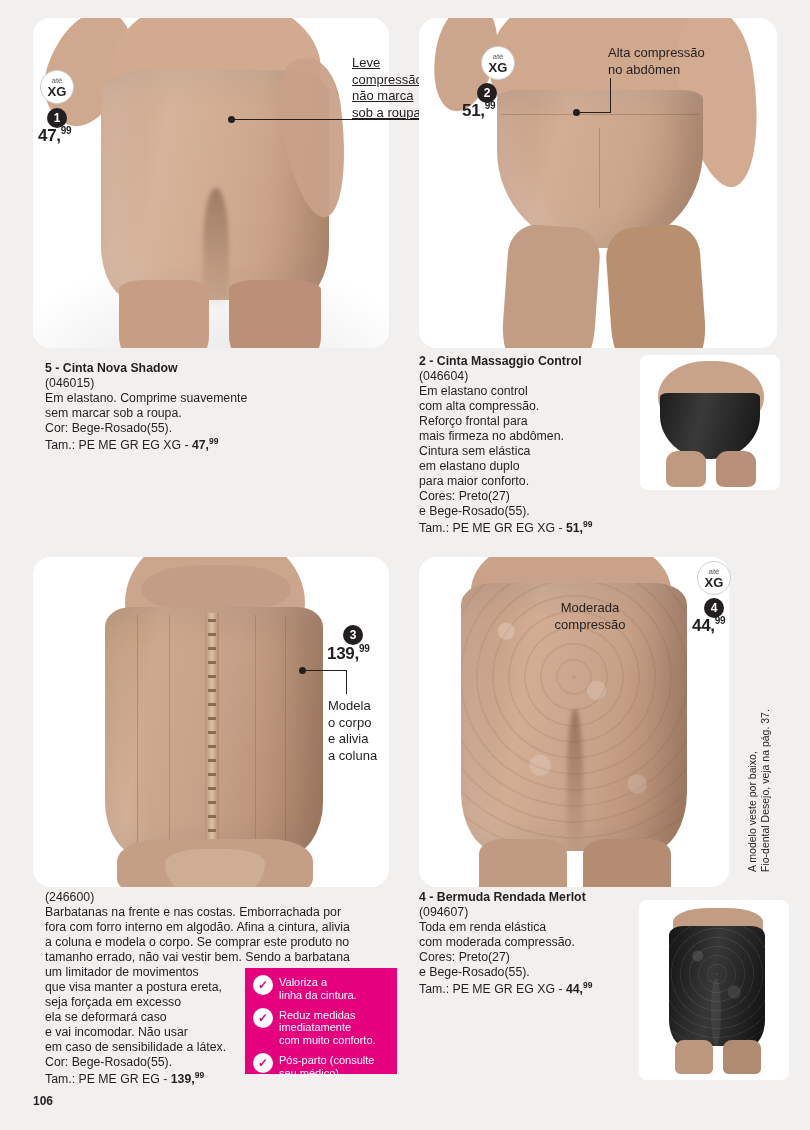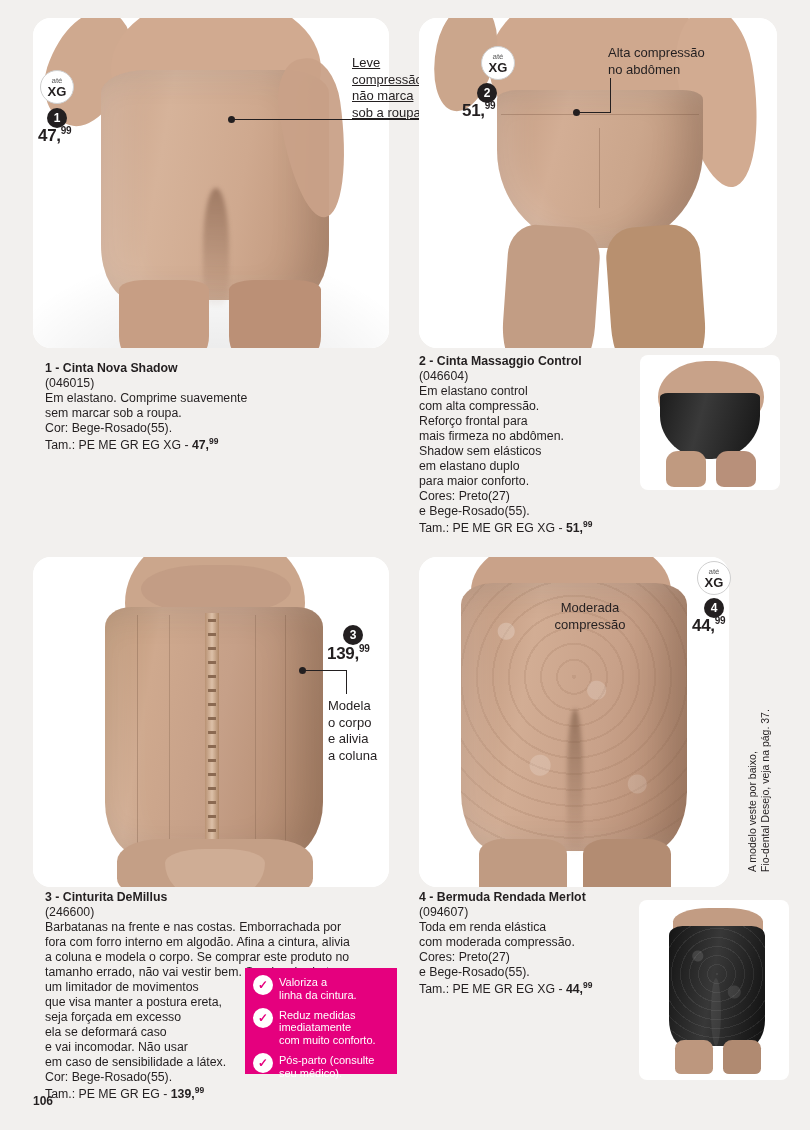--- a/index.html
+++ b/index.html
@@ -215,21 +215,21 @@
   </div>
 
   <div class="callout" style="left:352px; top:55px; width:82px; white-space:pre-line;text-decoration:underline;">Leve
 compressão
 não marca
 sob a roupa</div>
   <div class="leader" style="left:232px; top:119px; width:190px; height:1px;"></div>
   <div class="dot" style="left:228px; top:116px;"></div>
 
   <div class="desc" style="left:45px; top:361px; width:330px;">
-    <span class="title">1 - Cinta Nova Shadow</span>
+    <span class="title">5 - Cinta Nova Shadow</span>
     <span class="line">(046015)</span>
     <span class="line">Em elastano. Comprime suavemente</span>
     <span class="line">sem marcar sob a roupa.</span>
     <span class="line">Cor: Bege-Rosado(55).</span>
     <span class="line">
       <span>Tam.: PE ME GR EG XG - </span><b>47,</b><b><sup>99</sup></b>
     </span>
   </div>
 
   <div class="photo" style="left:419px; top:18px; width:358px; height:330px;">
@@ -280,21 +280,21 @@
   <div class="dot" style="left:573px; top:109px;"></div>
   <div class="leader" style="left:576px; top:112px; width:35px; height:1px;"></div>
 
   <div class="desc" style="left:419px; top:354px; width:215px;">
     <span class="title">2 - Cinta Massaggio Control</span>
     <span class="line">(046604)</span>
     <span class="line">Em elastano control</span>
     <span class="line">com alta compressão.</span>
     <span class="line">Reforço frontal para</span>
     <span class="line">mais firmeza no abdômen.</span>
-    <span class="line">Shadow sem elásticos</span>
+    <span class="line">Cintura sem elástica</span>
     <span class="line">em elastano duplo</span>
     <span class="line">para maior conforto.</span>
     <span class="line">Cores: Preto(27)</span>
     <span class="line">e Bege-Rosado(55).</span>
     <span class="line">
       <span>Tam.: PE ME GR EG XG - </span><b>51,</b><b><sup>99</sup></b>
     </span>
   </div>
 
   <div class="inset" style="left:640px; top:355px; width:140px; height:135px;">
@@ -347,21 +347,20 @@
 
   <div class="dot" style="left:299px; top:667px;"></div>
   <div class="leader" style="left:302px; top:670px; width:44px; height:1px;"></div>
   <div class="leader" style="left:346px; top:670px; width:1px; height:24px;"></div>
   <div class="callout" style="left:328px; top:698px; width:90px; white-space:pre-line;">Modela
 o corpo
 e alivia
 a coluna</div>
 
   <div class="desc" style="left:45px; top:890px; width:340px;">
-    <span class="title">3 - Cinturita DeMillus</span>
     <span class="line">(246600)</span>
     <span class="line">Barbatanas na frente e nas costas. Emborrachada por</span>
     <span class="line">fora com forro interno em algodão. Afina a cintura, alivia</span>
     <span class="line">a coluna e modela o corpo. Se comprar este produto no</span>
     <span class="line">tamanho errado, não vai vestir bem. Sendo a barbatana</span>
     <span class="line">um limitador de movimentos</span>
     <span class="line">que visa manter a postura ereta,</span>
     <span class="line">seja forçada em excesso</span>
     <span class="line">ela se deformará caso</span>
     <span class="line">e vai incomodar. Não usar</span>

